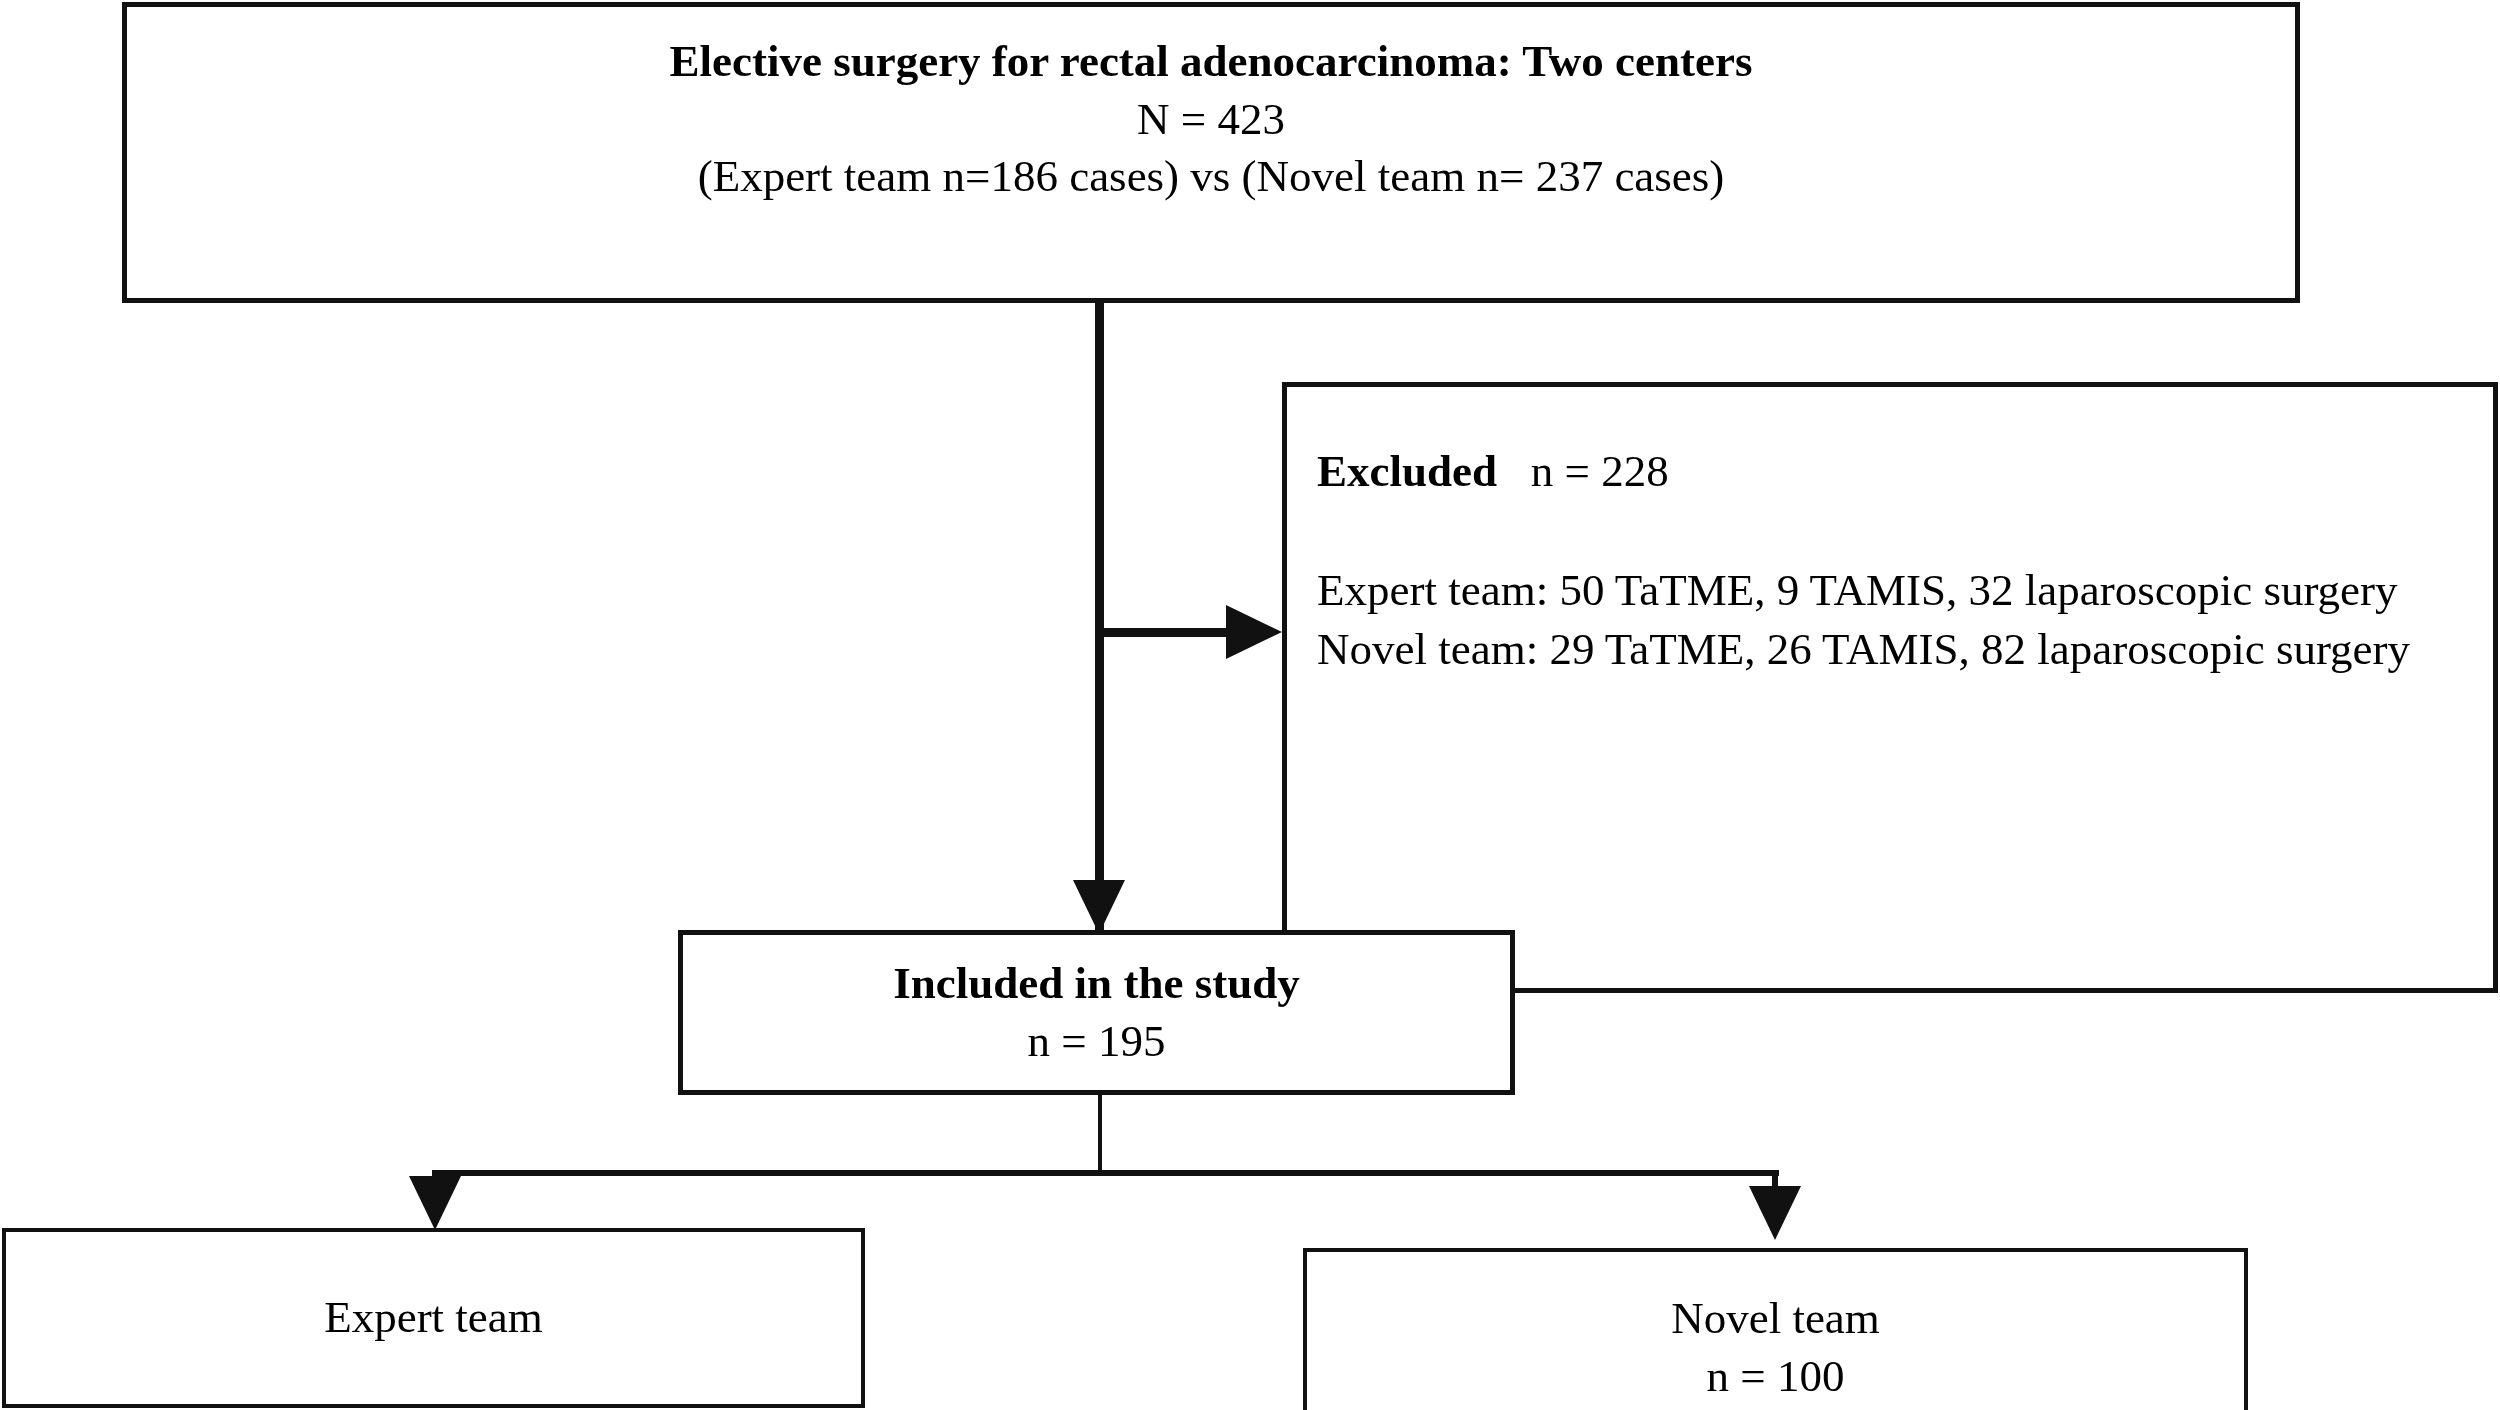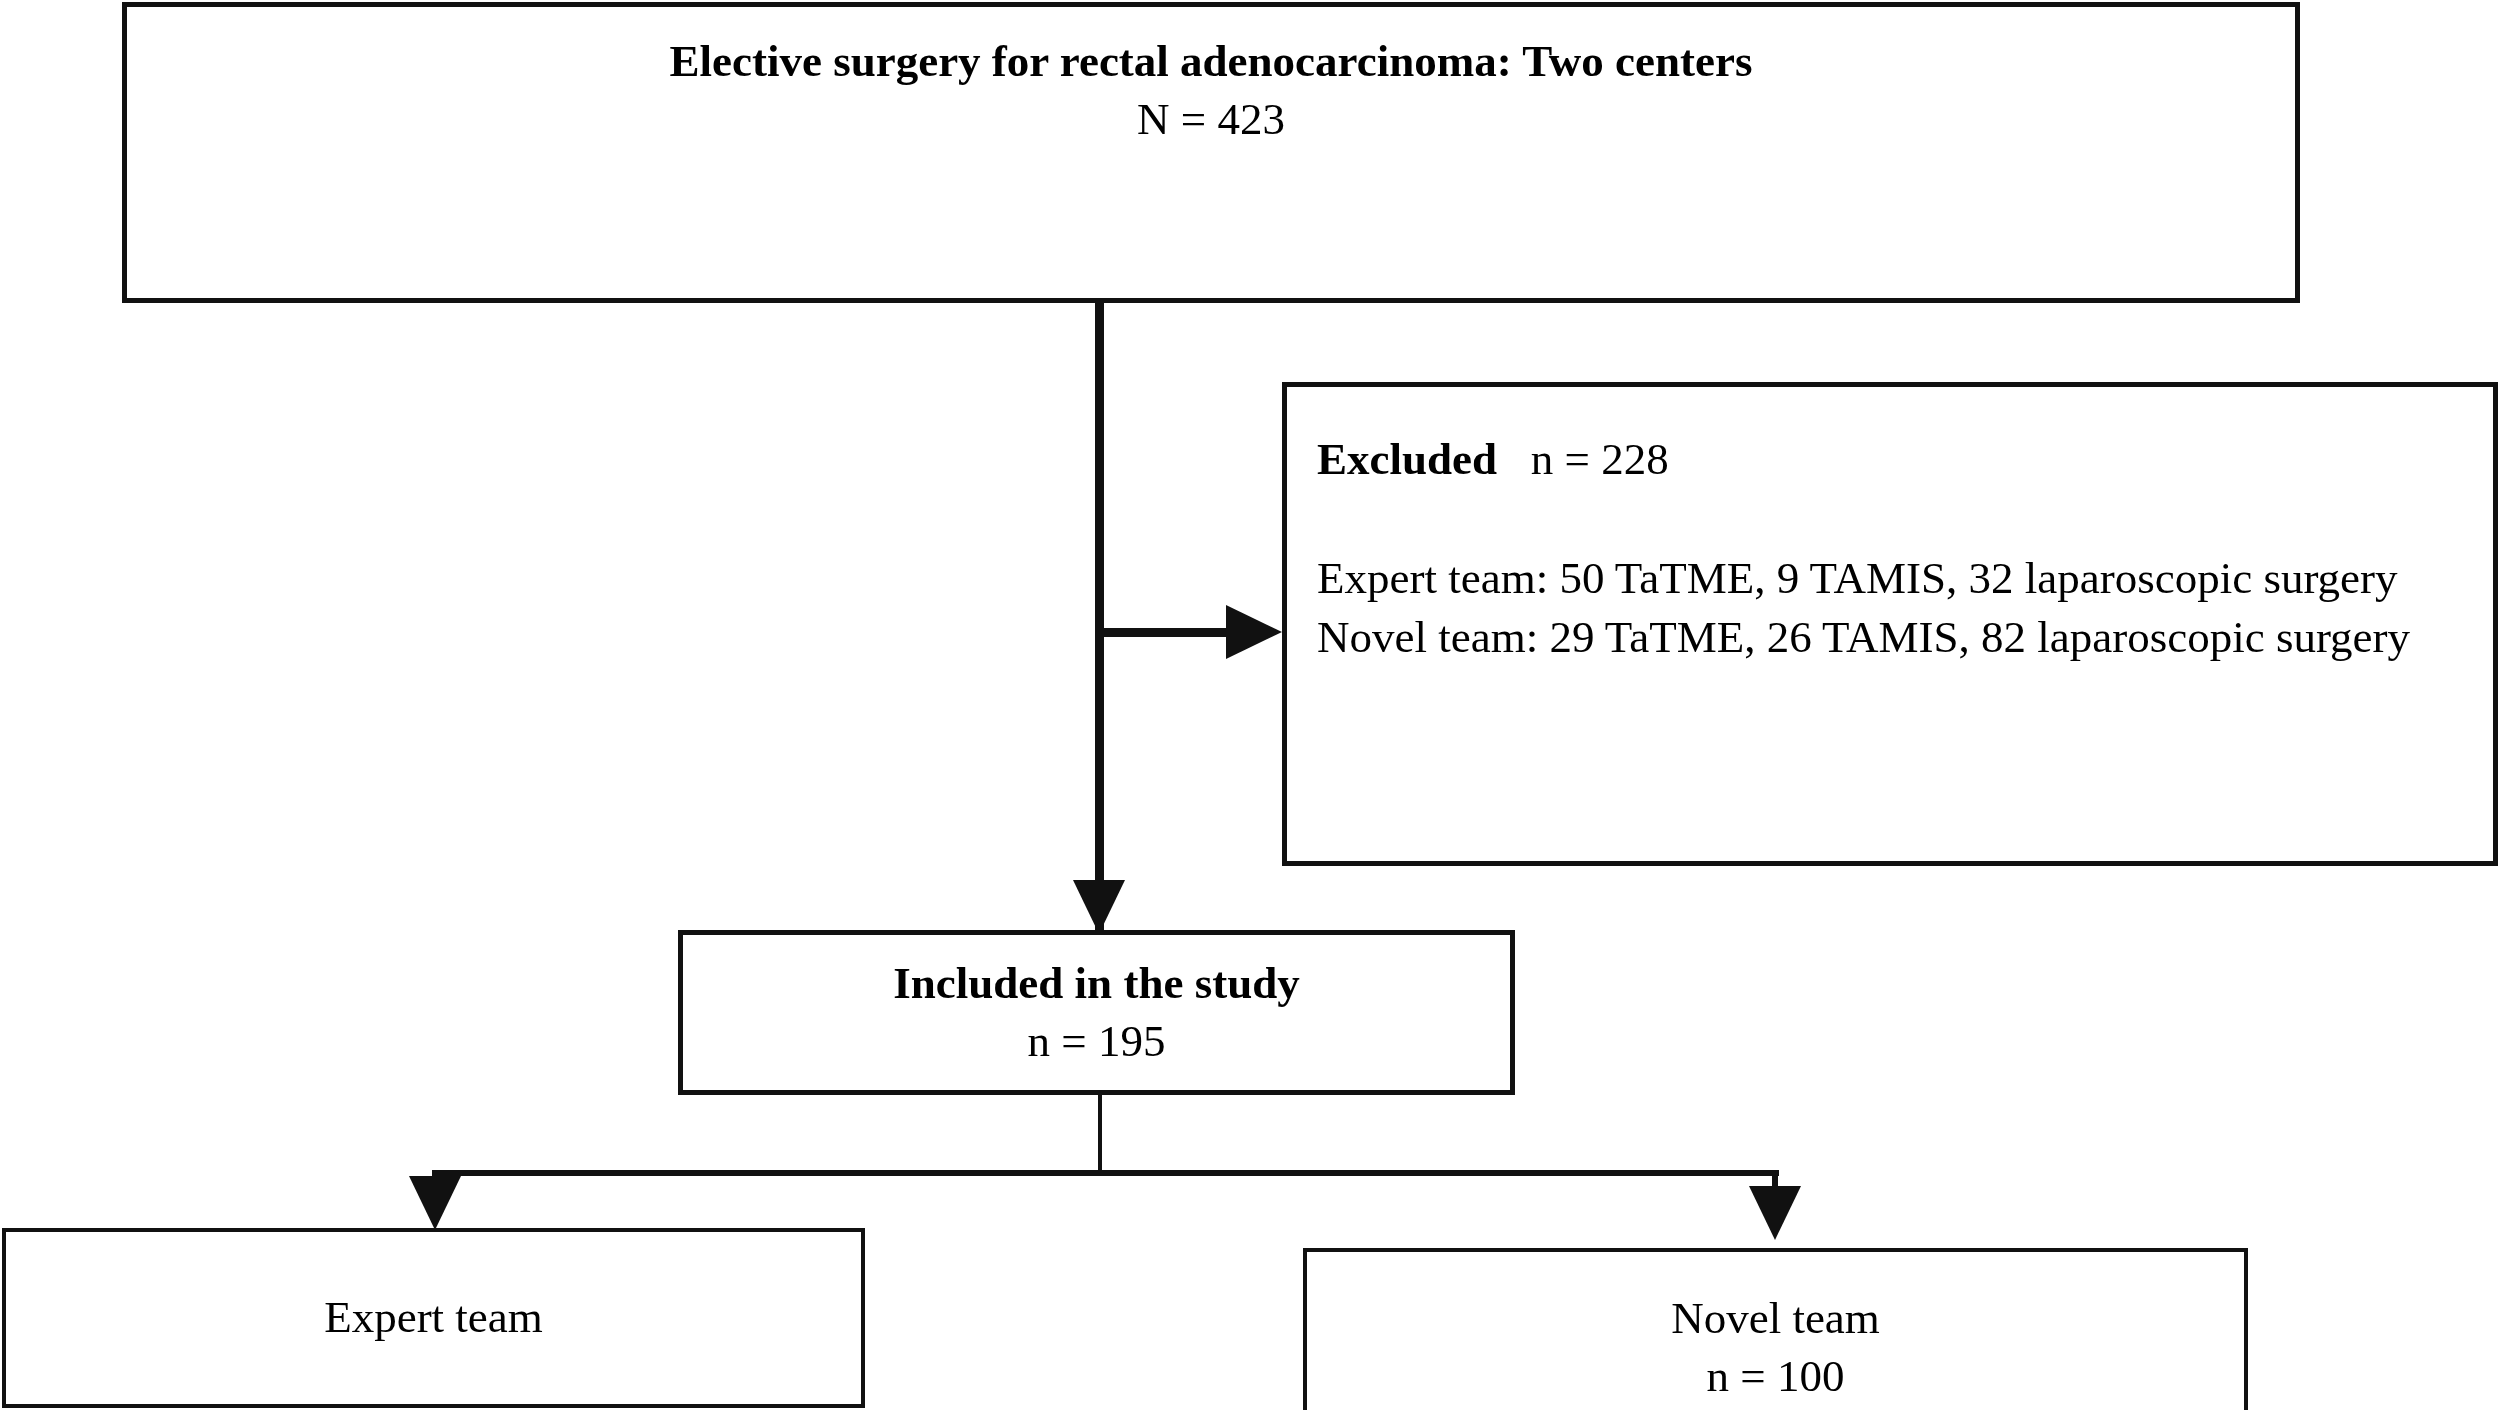--- a/index.html
+++ b/index.html
@@ -45,22 +45,22 @@
     padding: 10px 26px 0 26px;
     justify-content: flex-start;
     margin-left: 40px;
   }
   #node-top .line { font-size: 45px; }
   #node-top .line.l1 { margin-top: 16px; }
 
   
   #node-excluded {
     left: 1282px; top: 382px;
-    width: 1216px; height: 484px;
-    padding: 22px 30px 0 30px;
+    width: 1216px; height: 611px;
+    padding: 34px 30px 0 30px;
     justify-content: flex-start;
   }
   #node-excluded .line {
     font-size: 45px;
     text-align: left;
     white-space: normal;
   }
   #node-excluded .hdr { margin: 22px 0 0 0; }
   #node-excluded .para {
     text-align: justify;
@@ -130,20 +130,21 @@
   #arrow-novel    { left: 1749px; top: 1186px; }
 </style>
 </head>
 <body>
 
 <div id="canvas">
 
   <div class="node" id="node-top">
     <div class="line bold l1">Elective surgery for rectal adenocarcinoma: Two centers</div>
     <div class="line normal">N = 423</div>
+    <div class="line normal">(Expert team n=186 cases) vs (Novel team n= 237 cases)</div>
   </div>
 
   <div class="conn" id="trunk-main"></div>
   <div class="arrow-down" id="arrow-included"></div>
 
   <div class="conn" id="branch-excluded"></div>
   <div class="arrow-right" id="arrow-excluded"></div>
 
   <div class="node" id="node-excluded">
     <div class="line hdr">

